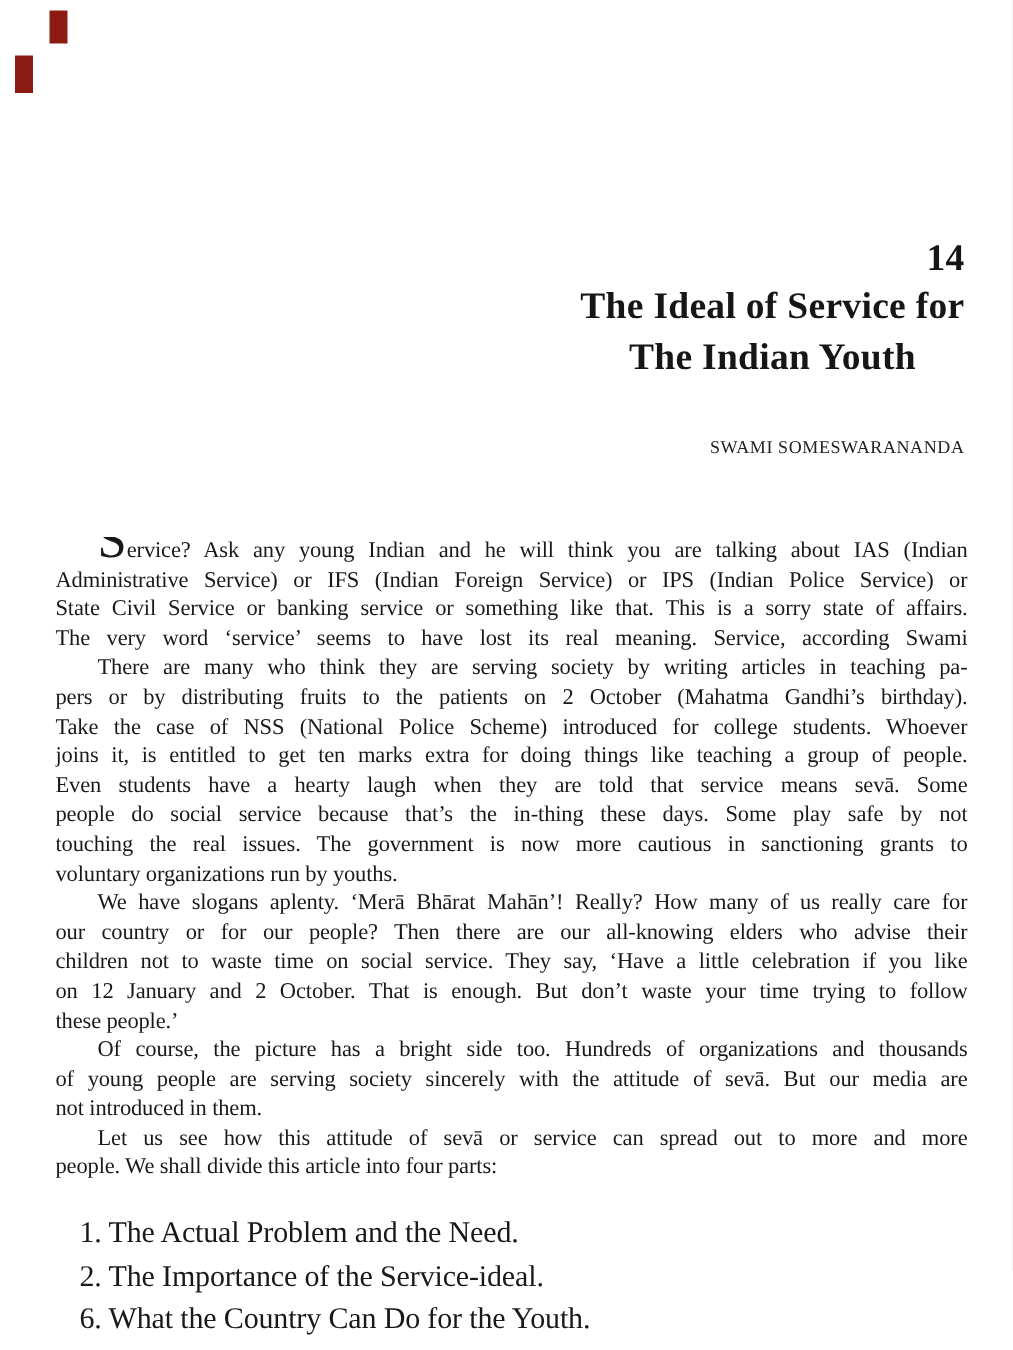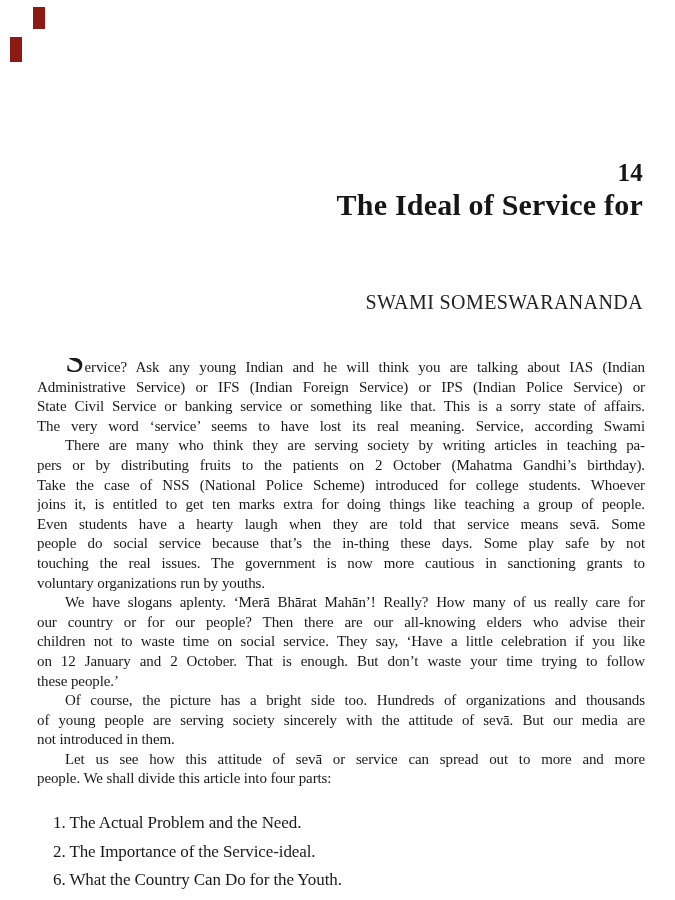--- a/index.html
+++ b/index.html
@@ -15,59 +15,60 @@
   .corner-mark{position:absolute;width:12px;}
   .corner-mark.m1{left:33px;top:7px;height:22px;}
   .corner-mark.m2{left:10px;top:37px;height:25px;}
 
   .headline{
     position:absolute;right:32px;top:157px;
     text-align:right;font-weight:700;color:#161616;
     letter-spacing:0.2px;
   }
   .chapter-number{font-size:25px;line-height:31px;}
-  .title-line{font-size:30px;line-height:34px;text-align:center;}
+  .title-line{font-size:25px;line-height:34px;text-align:center;}
 
   .author{
     position:absolute;right:32px;top:291px;
-    font-size:20px;letter-spacing:0.4px;color:#222222;
+    font-size:12px;letter-spacing:0.4px;color:#222222;
   }
 
   .body-text{
     position:absolute;left:37px;top:358px;width:608px;
     font-size:15px;line-height:19.6px;letter-spacing:-0.1px;
   }
   .bl{
     height:19.6px;overflow:hidden;
     text-align:justify;text-align-last:justify;
   }
   .bl.last{text-align-last:left;}
   .bl.indent{text-indent:28px;}
   .drop-cap{
     font-size:35px;line-height:0;letter-spacing:0;
     display:inline;vertical-align:baseline;
   }
 
   .parts-list{
     position:absolute;left:53px;top:813px;
-    font-size:17px;letter-spacing:-0.1px;
+    font-size:20px;letter-spacing:-0.1px;
   }
   .list-item{line-height:19.6px;margin-bottom:9px;}
 </style>
 </head>
 <body>
 
 <div class="page" style="background: rgb(255, 255, 255); color: rgb(25, 25, 25);">
 
   <div class="corner-mark m1" style="background: rgb(139, 26, 18);"></div>
   <div class="corner-mark m2" style="background: rgb(139, 26, 18);"></div>
 
   <div class="headline">
     <div class="chapter-number">14</div>
     <div class="title-line">The Ideal of Service for</div>
+    <div class="title-line">The Indian Youth</div>
   </div>
 
   <div class="author">SWAMI SOMESWARANANDA</div>
 
   <div class="body-text">
       <div class="bl indent"><span class="drop-cap">S</span>ervice? Ask any young Indian and he will think you are talking about IAS (Indian</div>
       <div class="bl">Administrative Service) or IFS (Indian Foreign Service) or IPS (Indian Police Service) or</div>
       <div class="bl">State Civil Service or banking service or something like that. This is a sorry state of affairs.</div>
       <div class="bl">The very word ‘service’ seems to have lost its real meaning. Service, according Swami</div>
       <div class="bl indent">There are many who think they are serving society by writing articles in teaching pa-</div>

